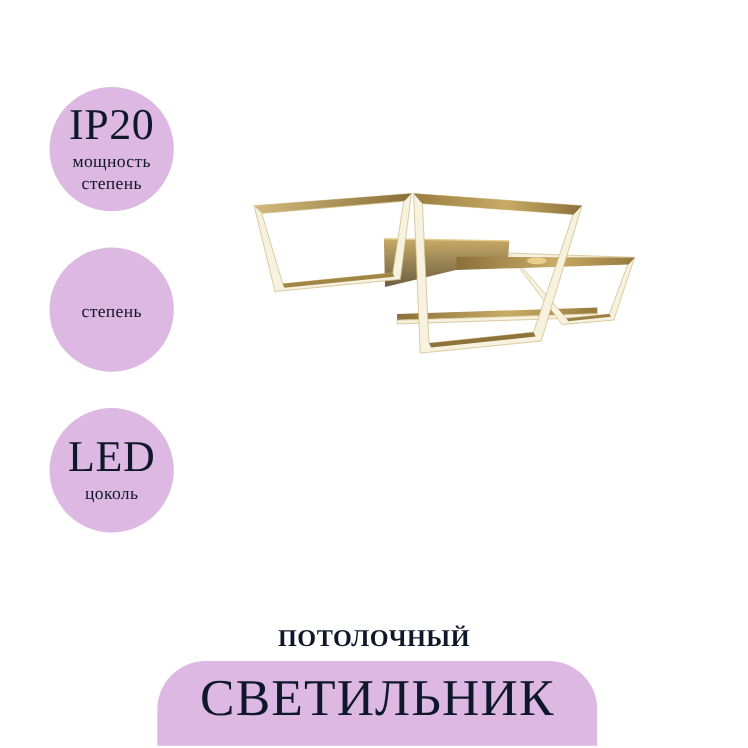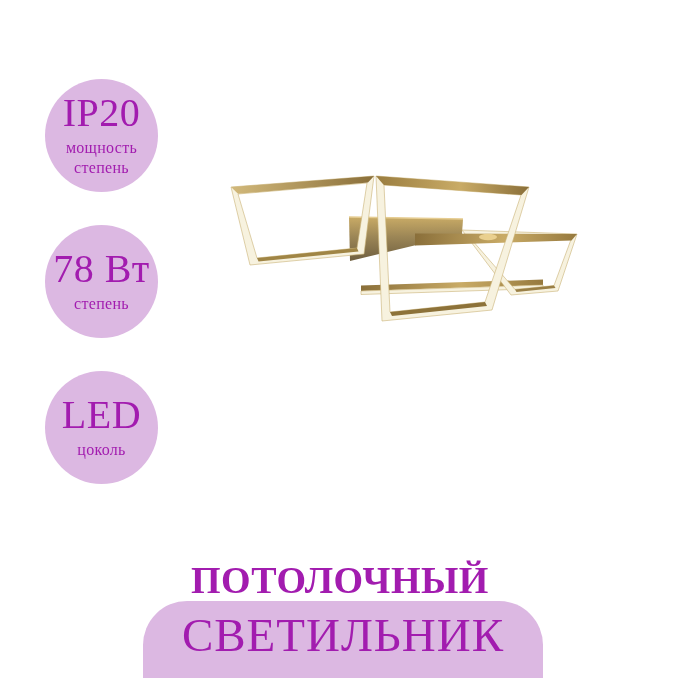--- a/index.html
+++ b/index.html
@@ -1,37 +1,37 @@
 <!DOCTYPE html>
 <html><head>
 <meta charset="utf-8">
 <style>
   html,body{margin:0;padding:0;background:#ffffff;}
   .stage{
     position:relative;width:680px;height:680px;background:#ffffff;overflow:hidden;
-    font-family:"Liberation Serif","DejaVu Serif",serif;color:#a21caf;
+    font-family:"Liberation Serif","DejaVu Serif",serif;color:#0f172a;
   }
   
   .badge{
     position:absolute;left:45px;width:113px;height:113px;border-radius:50%;
     background:#dcb8e2;display:flex;flex-direction:column;align-items:center;
     justify-content:center;text-align:center;
   }
   .badge--1{top:79px;}
   .badge--2{top:225px;}
   .badge--3{top:371px;}
   .badge-value{font-size:40px;line-height:1.02;letter-spacing:.5px;font-weight:400;}
   .badge-label{font-size:16px;line-height:20px;margin-top:5px;letter-spacing:.3px;font-weight:500;}
   
   .product{position:absolute;left:210px;top:155px;width:380px;height:190px;}
   .edge{stroke:#c9b175;stroke-width:.6;}
   
   .title-word{
     position:absolute;top:562px;left:0;width:680px;text-align:center;
-    font-size:38px;line-height:36px;font-weight:700;letter-spacing:.5px;
+    font-size:22px;line-height:36px;font-weight:700;letter-spacing:.5px;
   }
   .title-box{
     position:absolute;left:143px;top:601px;width:400px;height:77px;
     background:#dcb8e2;border-radius:44px 44px 0 0;
     display:flex;justify-content:center;align-items:flex-start;
   }
   .title-box-word{font-size:47px;line-height:1;letter-spacing:1px;margin-top:11px;font-weight:400;}
 </style>
 </head>
 <body>
@@ -40,21 +40,20 @@
 
   <div class="badge badge--1">
     <div class="badge-value">IP20</div>
     <div class="badge-label">
       <div>мощность</div>
       <div>степень</div>
     </div>
   </div>
 
   <div class="badge badge--2">
-    <div class="badge-value">78 Вт</div>
     <div class="badge-label">
       <div>степень</div>
     </div>
   </div>
 
   <div class="badge badge--3">
     <div class="badge-value">LED</div>
     <div class="badge-label">
       <div>цоколь</div>
     </div>

